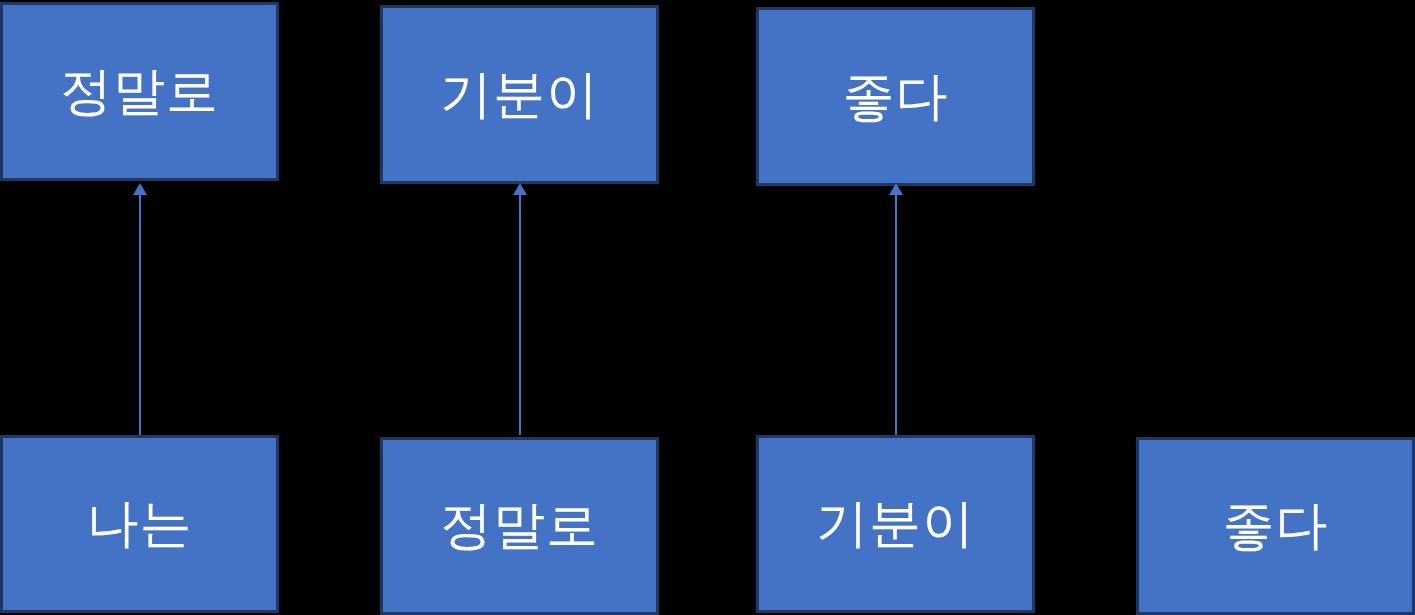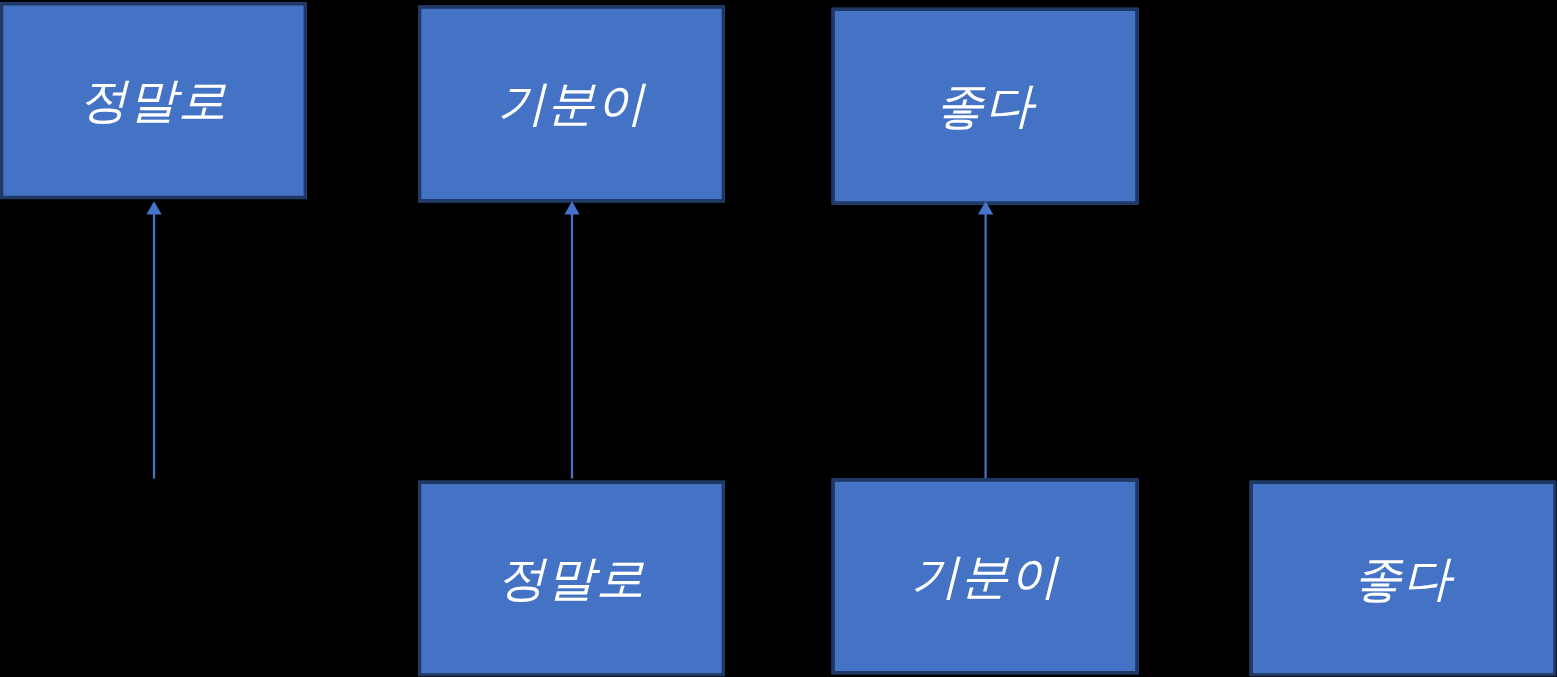--- a/index.html
+++ b/index.html
@@ -28,25 +28,24 @@
     width: 279px;
     height: 179px;
     background: var(--box-fill);
     border: 3px solid var(--box-border);
     display: flex;
     align-items: center;
     justify-content: center;
   }
   .box .label {
     color: var(--text);
-    font-size: 44px;
+    font-size: 52px;
     font-weight: 400;
     letter-spacing: 1px;
     white-space: nowrap;
-    font-style: italic;
   }
   
   .col0 { left: 0px; }
   .col1 { left: 380px; }
   .col2 { left: 756px; }
   .col3 { left: 1136px; }
   
   .row-top    { top: 2px; }
   .row-bottom { top: 435px; height: 178px; }
   
@@ -104,20 +103,23 @@
   </div>
   <div class="arrow arrow1">
     <div class="arrow-head"></div>
     <div class="arrow-line"></div>
   </div>
   <div class="arrow arrow2">
     <div class="arrow-head"></div>
     <div class="arrow-line"></div>
   </div>
 
+  <div class="box row-bottom col0">
+    <span class="label">나는</span>
+  </div>
   <div class="box row-bottom col1">
     <span class="label">정말로</span>
   </div>
   <div class="box row-bottom col2">
     <span class="label">기분이</span>
   </div>
   <div class="box row-bottom col3">
     <span class="label">좋다</span>
   </div>
 

